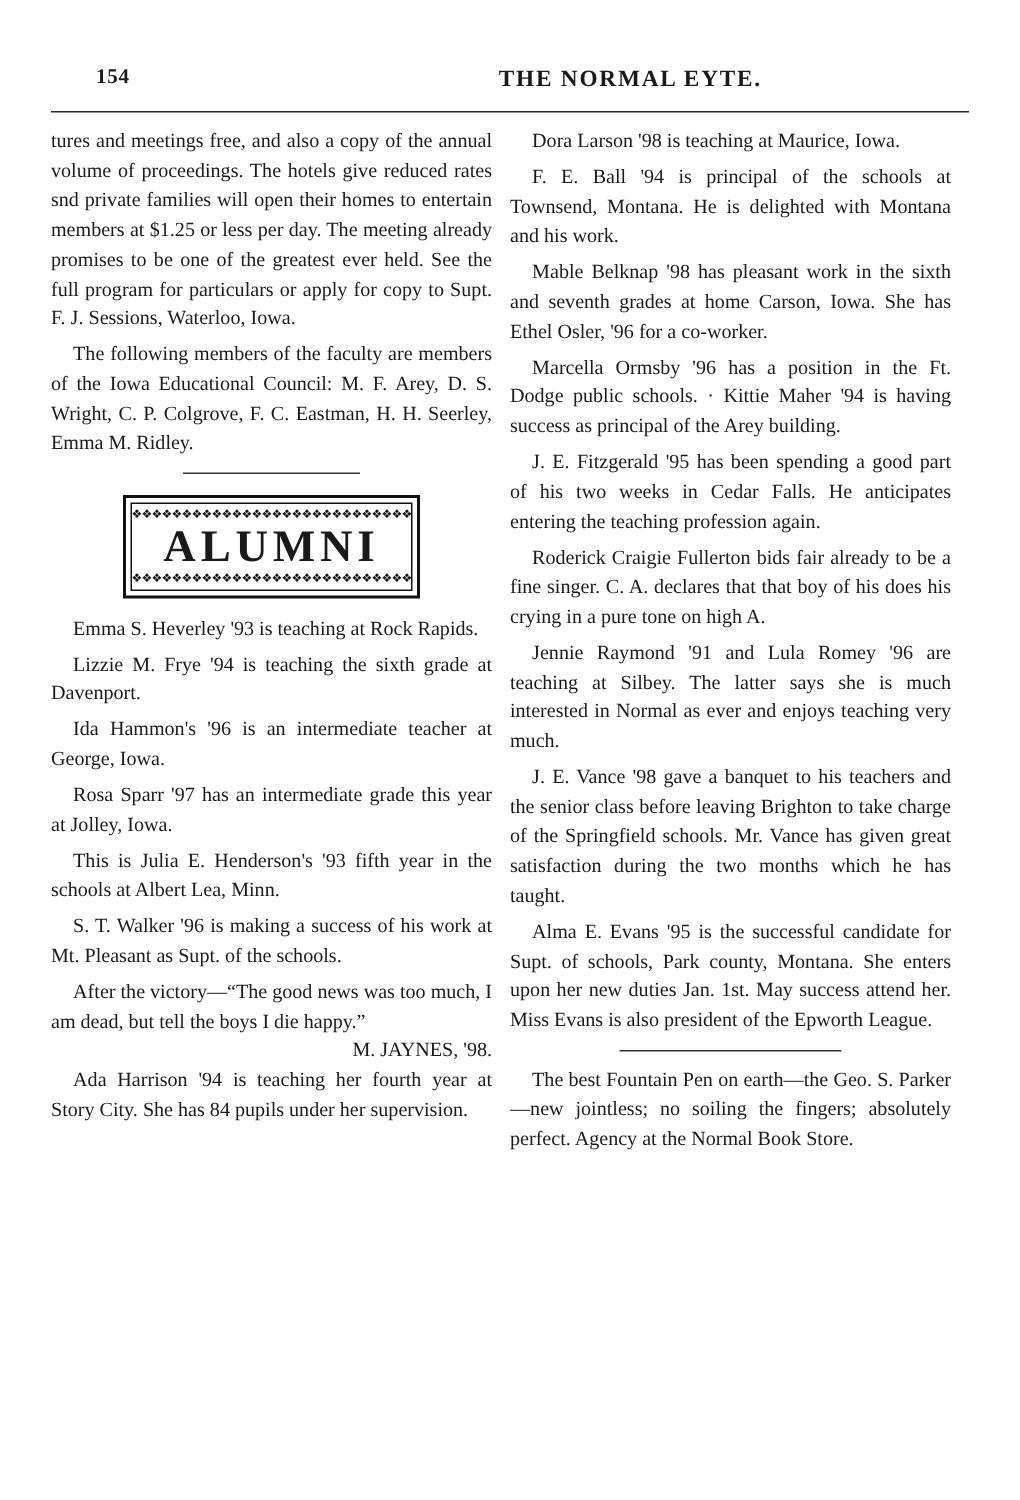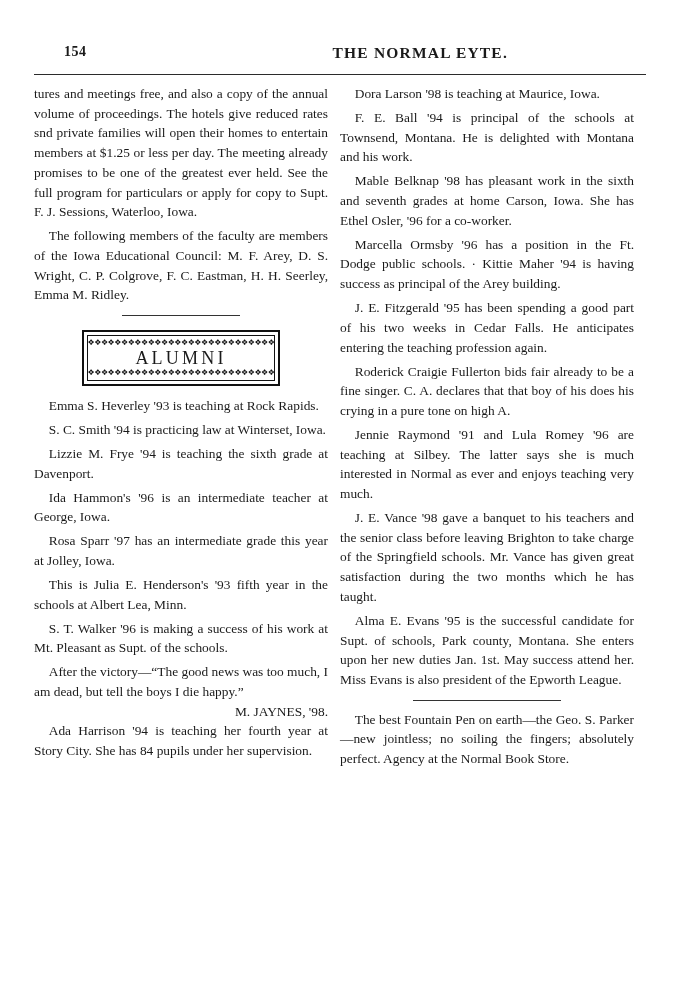--- a/index.html
+++ b/index.html
@@ -106,22 +106,22 @@
     letter-spacing: -0.5px;
     text-align: center;
     line-height: 8px;
     color: #111;
     overflow: hidden;
     white-space: nowrap;
     height: 9px;
   }
   .alumni-title {
     font-family: "Liberation Serif", serif;
-    font-size: 18px;
-    font-weight: normal;
+    font-size: 30px;
+    font-weight: bold;
     letter-spacing: 3.2px;
     line-height: 1.05;
     margin: 1px 0 1px 0;
   }
   .sig-line {
     text-indent: 0;
   }
   .sig-name {
     float: right;
   }
@@ -157,21 +157,20 @@
 
       <div class="alumni-head">
         <div class="alumni-box">
           <div class="alumni-orn">❖❖❖❖❖❖❖❖❖❖❖❖❖❖❖❖❖❖❖❖❖❖❖❖❖❖❖❖</div>
           <div class="alumni-title">ALUMNI</div>
           <div class="alumni-orn">❖❖❖❖❖❖❖❖❖❖❖❖❖❖❖❖❖❖❖❖❖❖❖❖❖❖❖❖</div>
         </div>
       </div>
 
       <p>Emma S. Heverley '93 is teaching at Rock Rapids.</p>
-      <p>S. C. Smith '94 is practicing law at Winterset, Iowa.</p>
       <p>Lizzie M. Frye '94 is teaching the sixth grade at Davenport.</p>
       <p>Ida Hammon's '96 is an intermediate teacher at George, Iowa.</p>
       <p>Rosa Sparr '97 has an intermediate grade this year at Jolley, Iowa.</p>
       <p>This is Julia E. Henderson's '93 fifth year in the schools at Albert Lea, Minn.</p>
       <p>S. T. Walker '96 is making a success of his work at Mt. Pleasant as Supt. of the schools.</p>
 
       <p class="sig-line">
         <span>After the victory—“The good news was too much, I am dead, but tell the boys I die happy.”</span>
         <span class="sig-name smallcaps">M. JAYNES, '98.</span>
       </p>

